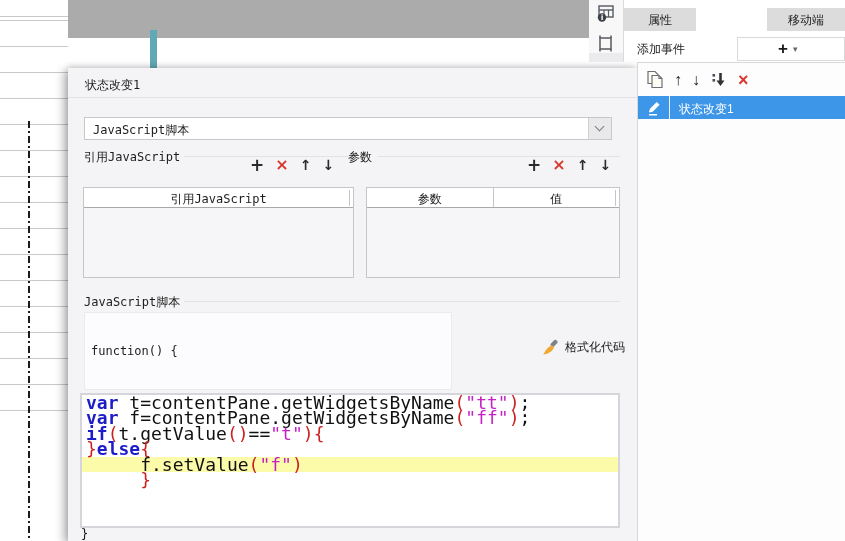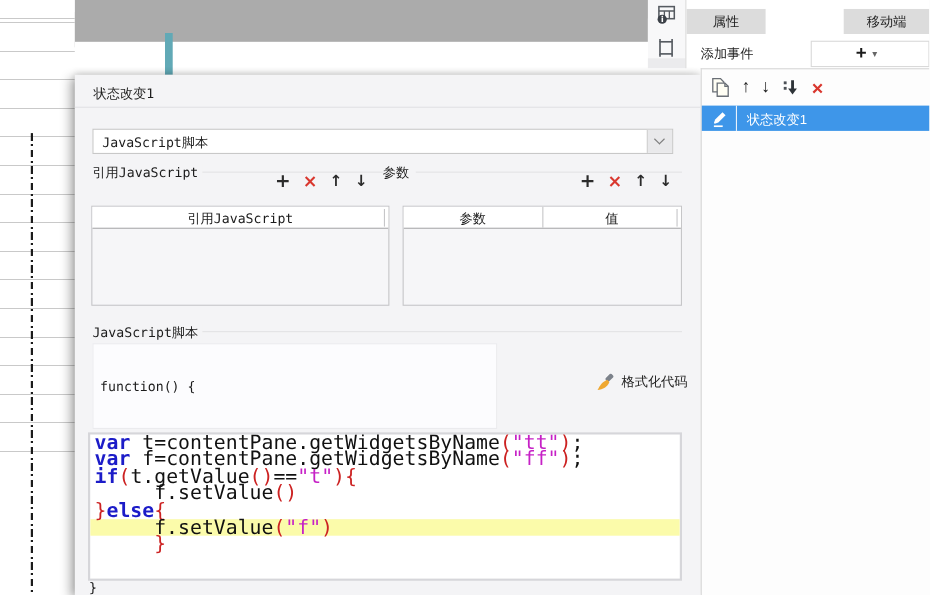--- a/index.html
+++ b/index.html
@@ -177,21 +177,20 @@
         <rect x="10.2" y="0.5" width="4.2" height="7.5" rx="1.2" fill="#7c828b" transform="rotate(45 12 4)"></rect>
         <path d="M10 6.2 L12 8.2 C10.4 13 6 14.6 1.2 15.6 C3.4 11.4 5.2 8.4 10 6.2 Z" fill="#efa832"></path>
       </svg>
       <span class="lbl">格式化代码</span>
     </div>
 
     <div class="abs" id="editor">
         <div class="code-line"><span class="tk-kw" style="color: rgb(28, 28, 200);">var</span><span class="tk-pl" style="color: rgb(17, 17, 17);"> t=contentPane.getWidgetsByName</span><span class="tk-br" style="color: rgb(204, 34, 34);">(</span><span class="tk-str" style="color: rgb(198, 33, 198);">"tt"</span><span class="tk-br" style="color: rgb(204, 34, 34);">)</span><span class="tk-pl" style="color: rgb(17, 17, 17);">;</span></div>
         <div class="code-line"><span class="tk-kw" style="color: rgb(28, 28, 200);">var</span><span class="tk-pl" style="color: rgb(17, 17, 17);"> f=contentPane.getWidgetsByName</span><span class="tk-br" style="color: rgb(204, 34, 34);">(</span><span class="tk-str" style="color: rgb(198, 33, 198);">"ff"</span><span class="tk-br" style="color: rgb(204, 34, 34);">)</span><span class="tk-pl" style="color: rgb(17, 17, 17);">;</span></div>
         <div class="code-line"><span class="tk-kw" style="color: rgb(28, 28, 200);">if</span><span class="tk-br" style="color: rgb(204, 34, 34);">(</span><span class="tk-pl" style="color: rgb(17, 17, 17);">t.getValue</span><span class="tk-br" style="color: rgb(204, 34, 34);">()</span><span class="tk-pl" style="color: rgb(17, 17, 17);">==</span><span class="tk-str" style="color: rgb(198, 33, 198);">"t"</span><span class="tk-br" style="color: rgb(204, 34, 34);">)</span><span class="tk-br" style="color: rgb(204, 34, 34);">{</span></div>
-        <div class="code-line"><span class="tk-pl" style="color: rgb(17, 17, 17);">     f.setValue</span><span class="tk-br" style="color: rgb(204, 34, 34);">()</span></div>
         <div class="code-line"><span class="tk-br" style="color: rgb(204, 34, 34);">}</span><span class="tk-kw" style="color: rgb(28, 28, 200);">else</span><span class="tk-br" style="color: rgb(204, 34, 34);">{</span></div>
         <div class="code-line hl"><span class="tk-pl" style="color: rgb(17, 17, 17);">     f.setValue</span><span class="tk-br" style="color: rgb(204, 34, 34);">(</span><span class="tk-str" style="color: rgb(198, 33, 198);">"f"</span><span class="tk-br" style="color: rgb(204, 34, 34);">)</span></div>
         <div class="code-line"><span class="tk-pl" style="color: rgb(17, 17, 17);">     </span><span class="tk-br" style="color: rgb(204, 34, 34);">}</span></div>
       </div>
     <div class="abs" id="closing-brace">}</div>
   </div>
 
   <div class="abs" id="side-strip">
     <div class="slot" style="top:4px;">
       <svg width="20" height="20" viewBox="0 0 20 20">

